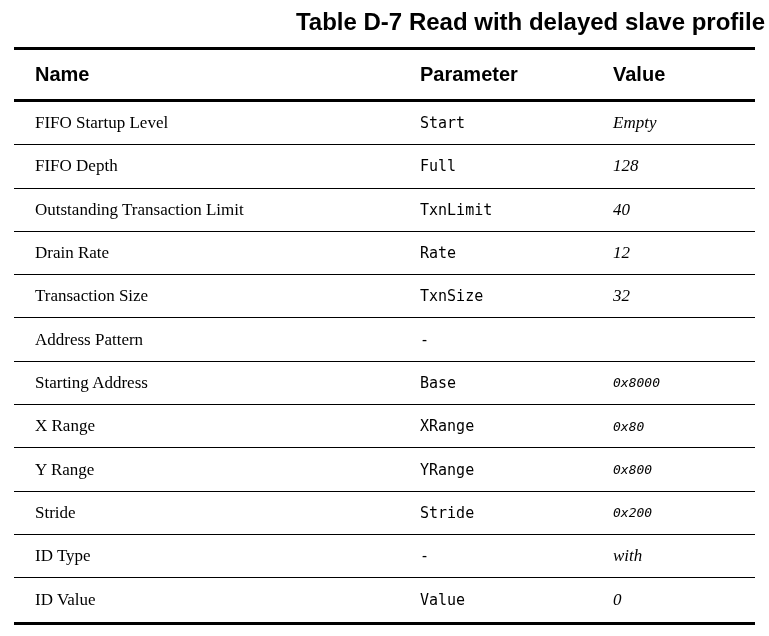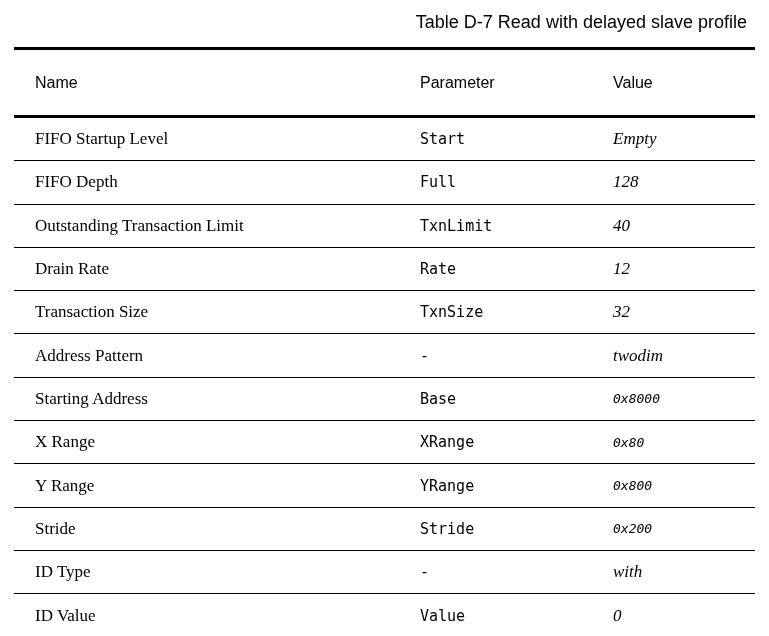--- a/index.html
+++ b/index.html
@@ -7,45 +7,45 @@
   body {
     width: 769px; height: 636px;
     color: #000;
     font-family: "Liberation Serif", serif;
     overflow: hidden;
   }
   .page { position: relative; width: 769px; height: 636px; background: #fff; }
 
   .table-title {
     position: absolute;
-    left: 6px; top: 9px; width: 741px;
+    left: 24px; top: 9px; width: 741px;
     text-align: right;
     font-family: "Liberation Sans", sans-serif;
-    font-weight: normal;
-    font-size: 18px;
+    font-weight: bold;
+    font-size: 24px;
     line-height: 26px;
     color: #000;
   }
 
   .data-table {
     position: absolute;
     left: 14px; top: 47px; width: 741px;
     border-top: 3px solid #000;
     border-bottom: 3px solid #000;
   }
 
   .header-row {
     display: grid;
     grid-template-columns: 406px 193px 142px;
     align-items: center;
-    height: 68px;
+    height: 52px;
     border-bottom: 3px solid #000;
     font-family: "Liberation Sans", sans-serif;
-    font-weight: normal;
-    font-size: 16px;
+    font-weight: bold;
+    font-size: 20px;
   }
 
   .row {
     display: grid;
     grid-template-columns: 406px 193px 142px;
     align-items: center;
     height: 43.3px;
     border-bottom: 1.5px solid #000;
   }
   .row:last-child { border-bottom: none; }
@@ -99,21 +99,20 @@
 
         <div class="row">
           <div class="c1 cell-name">Transaction Size</div>
           <div class="c2 cell-param">TxnSize</div>
           <div class="c3 cell-value">32</div>
         </div>
 
         <div class="row">
           <div class="c1 cell-name">Address Pattern</div>
           <div class="c2 cell-param">-</div>
-          <div class="c3 cell-value">twodim</div>
         </div>
 
         <div class="row">
           <div class="c1 cell-name">Starting Address</div>
           <div class="c2 cell-param">Base</div>
           <div class="c3 cell-value mono">0x8000</div>
         </div>
 
         <div class="row">
           <div class="c1 cell-name">X Range</div>

